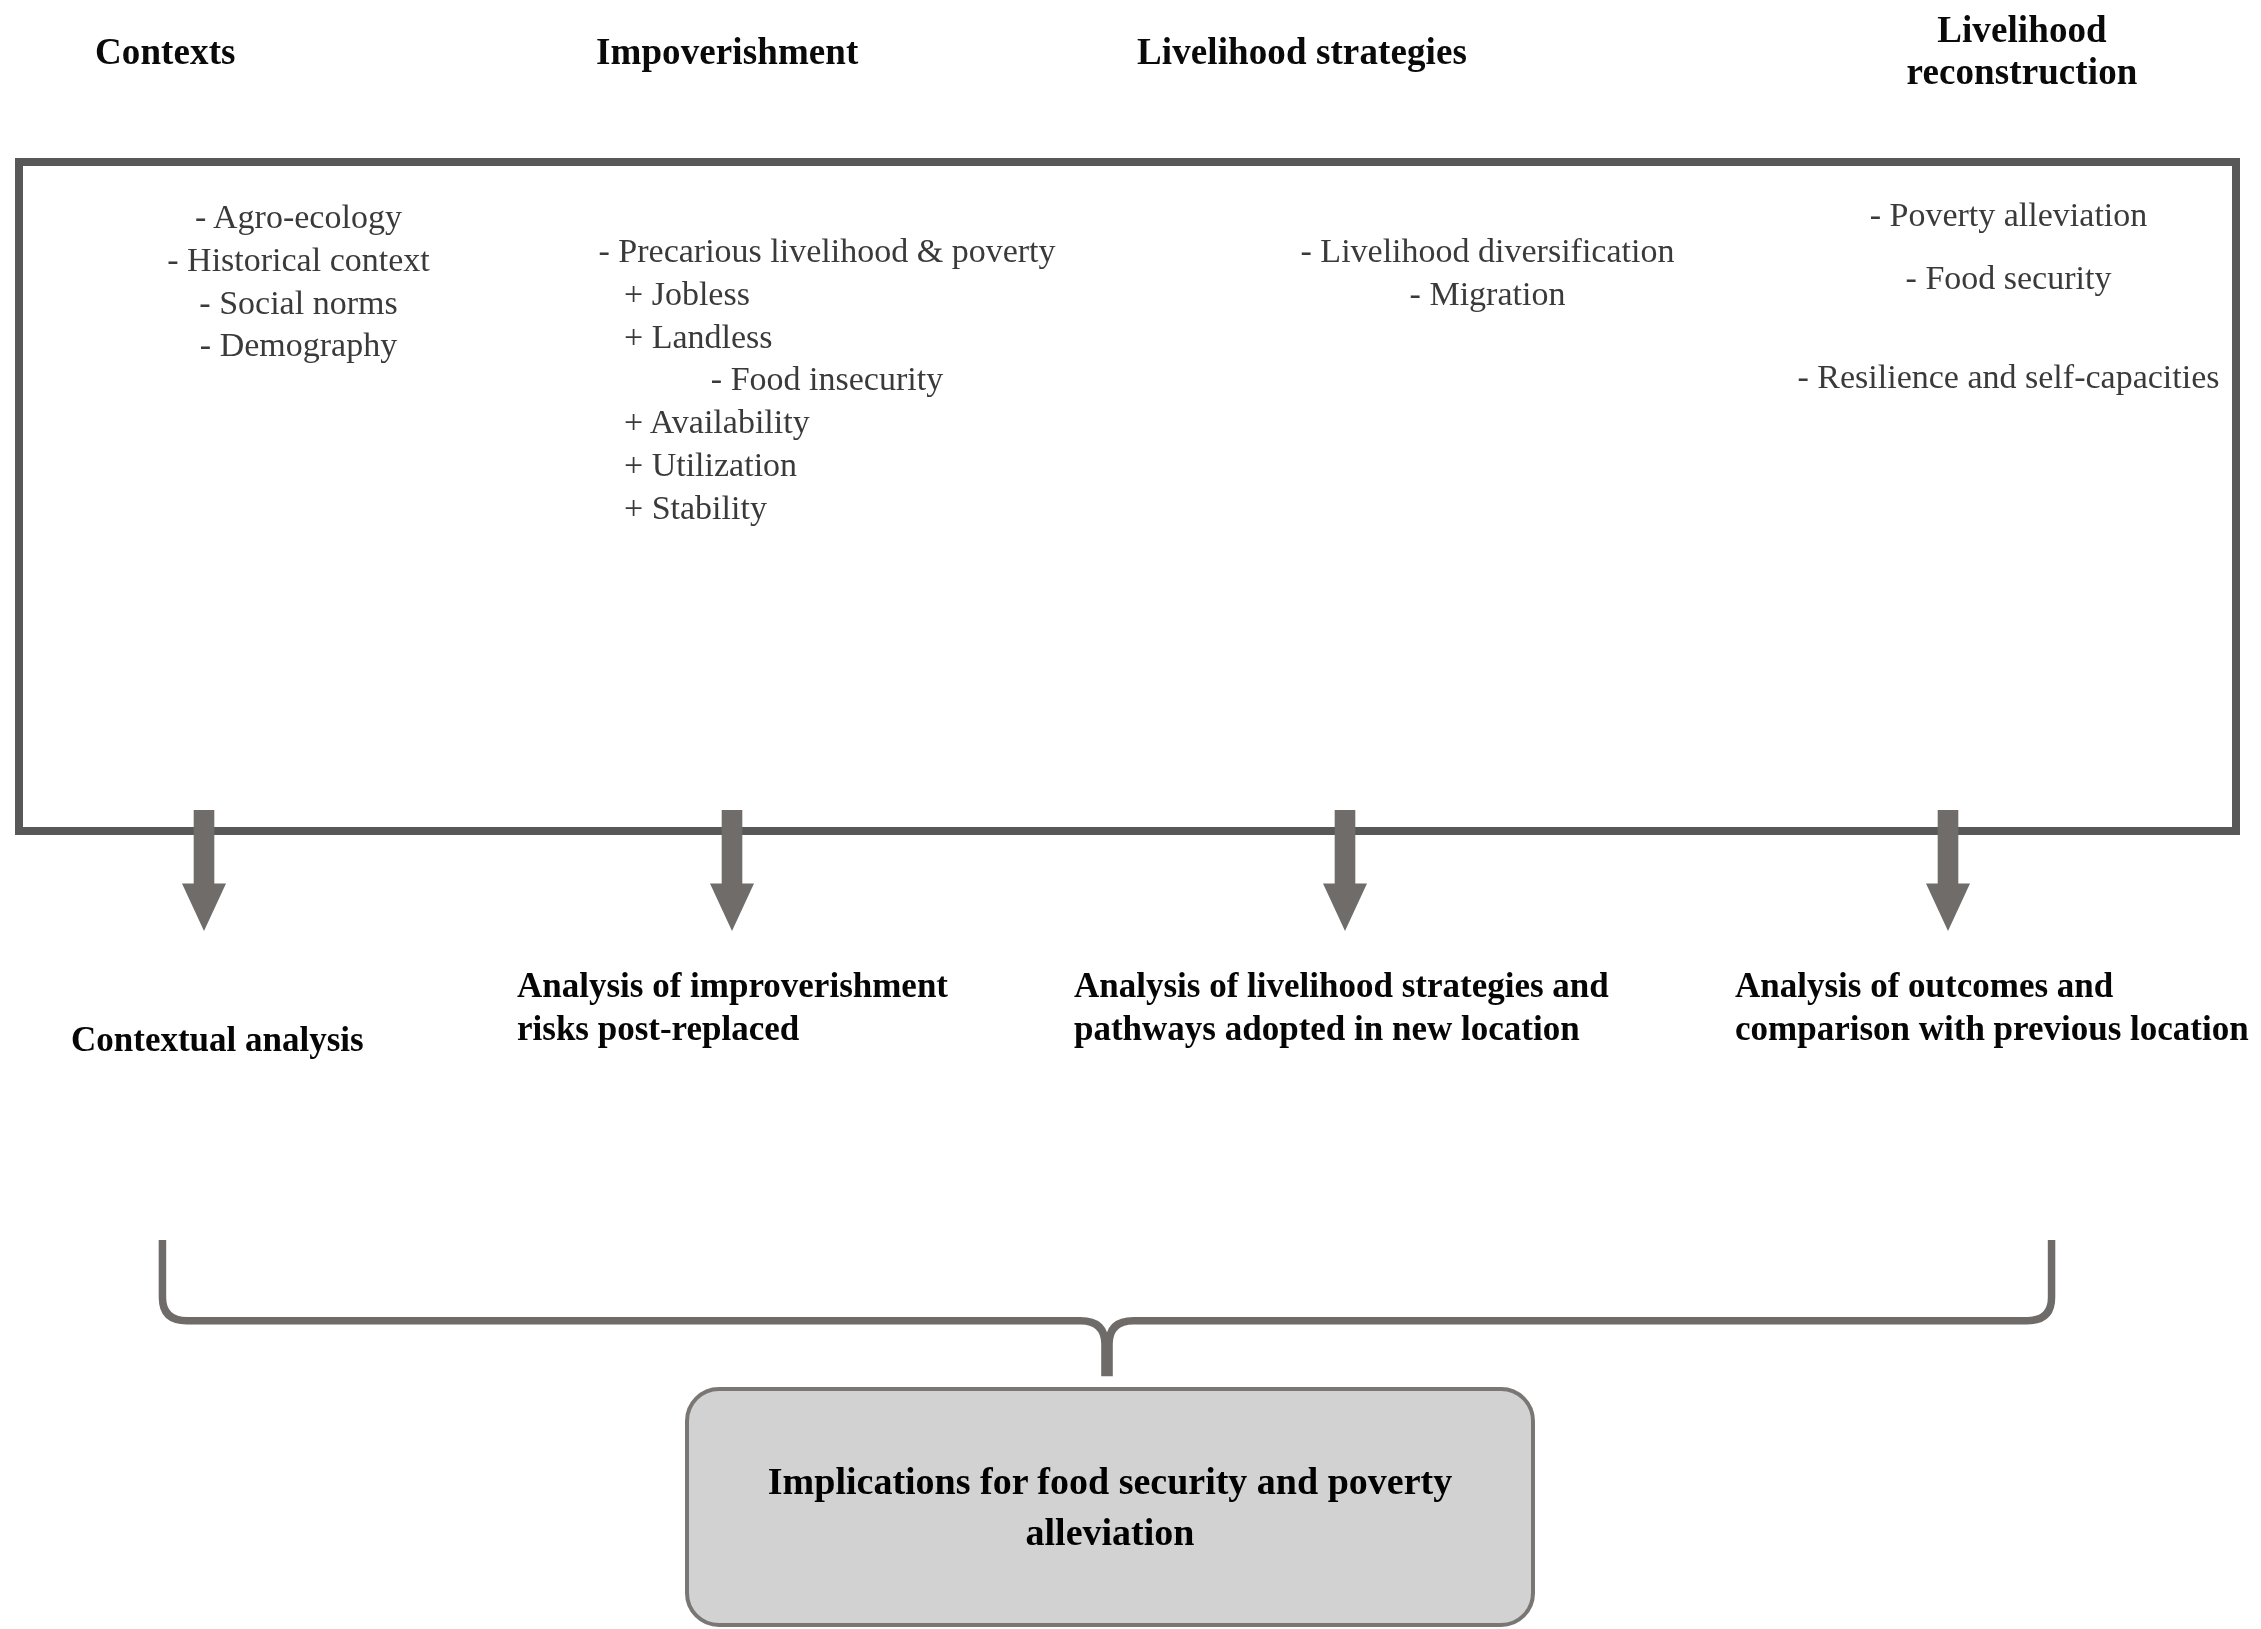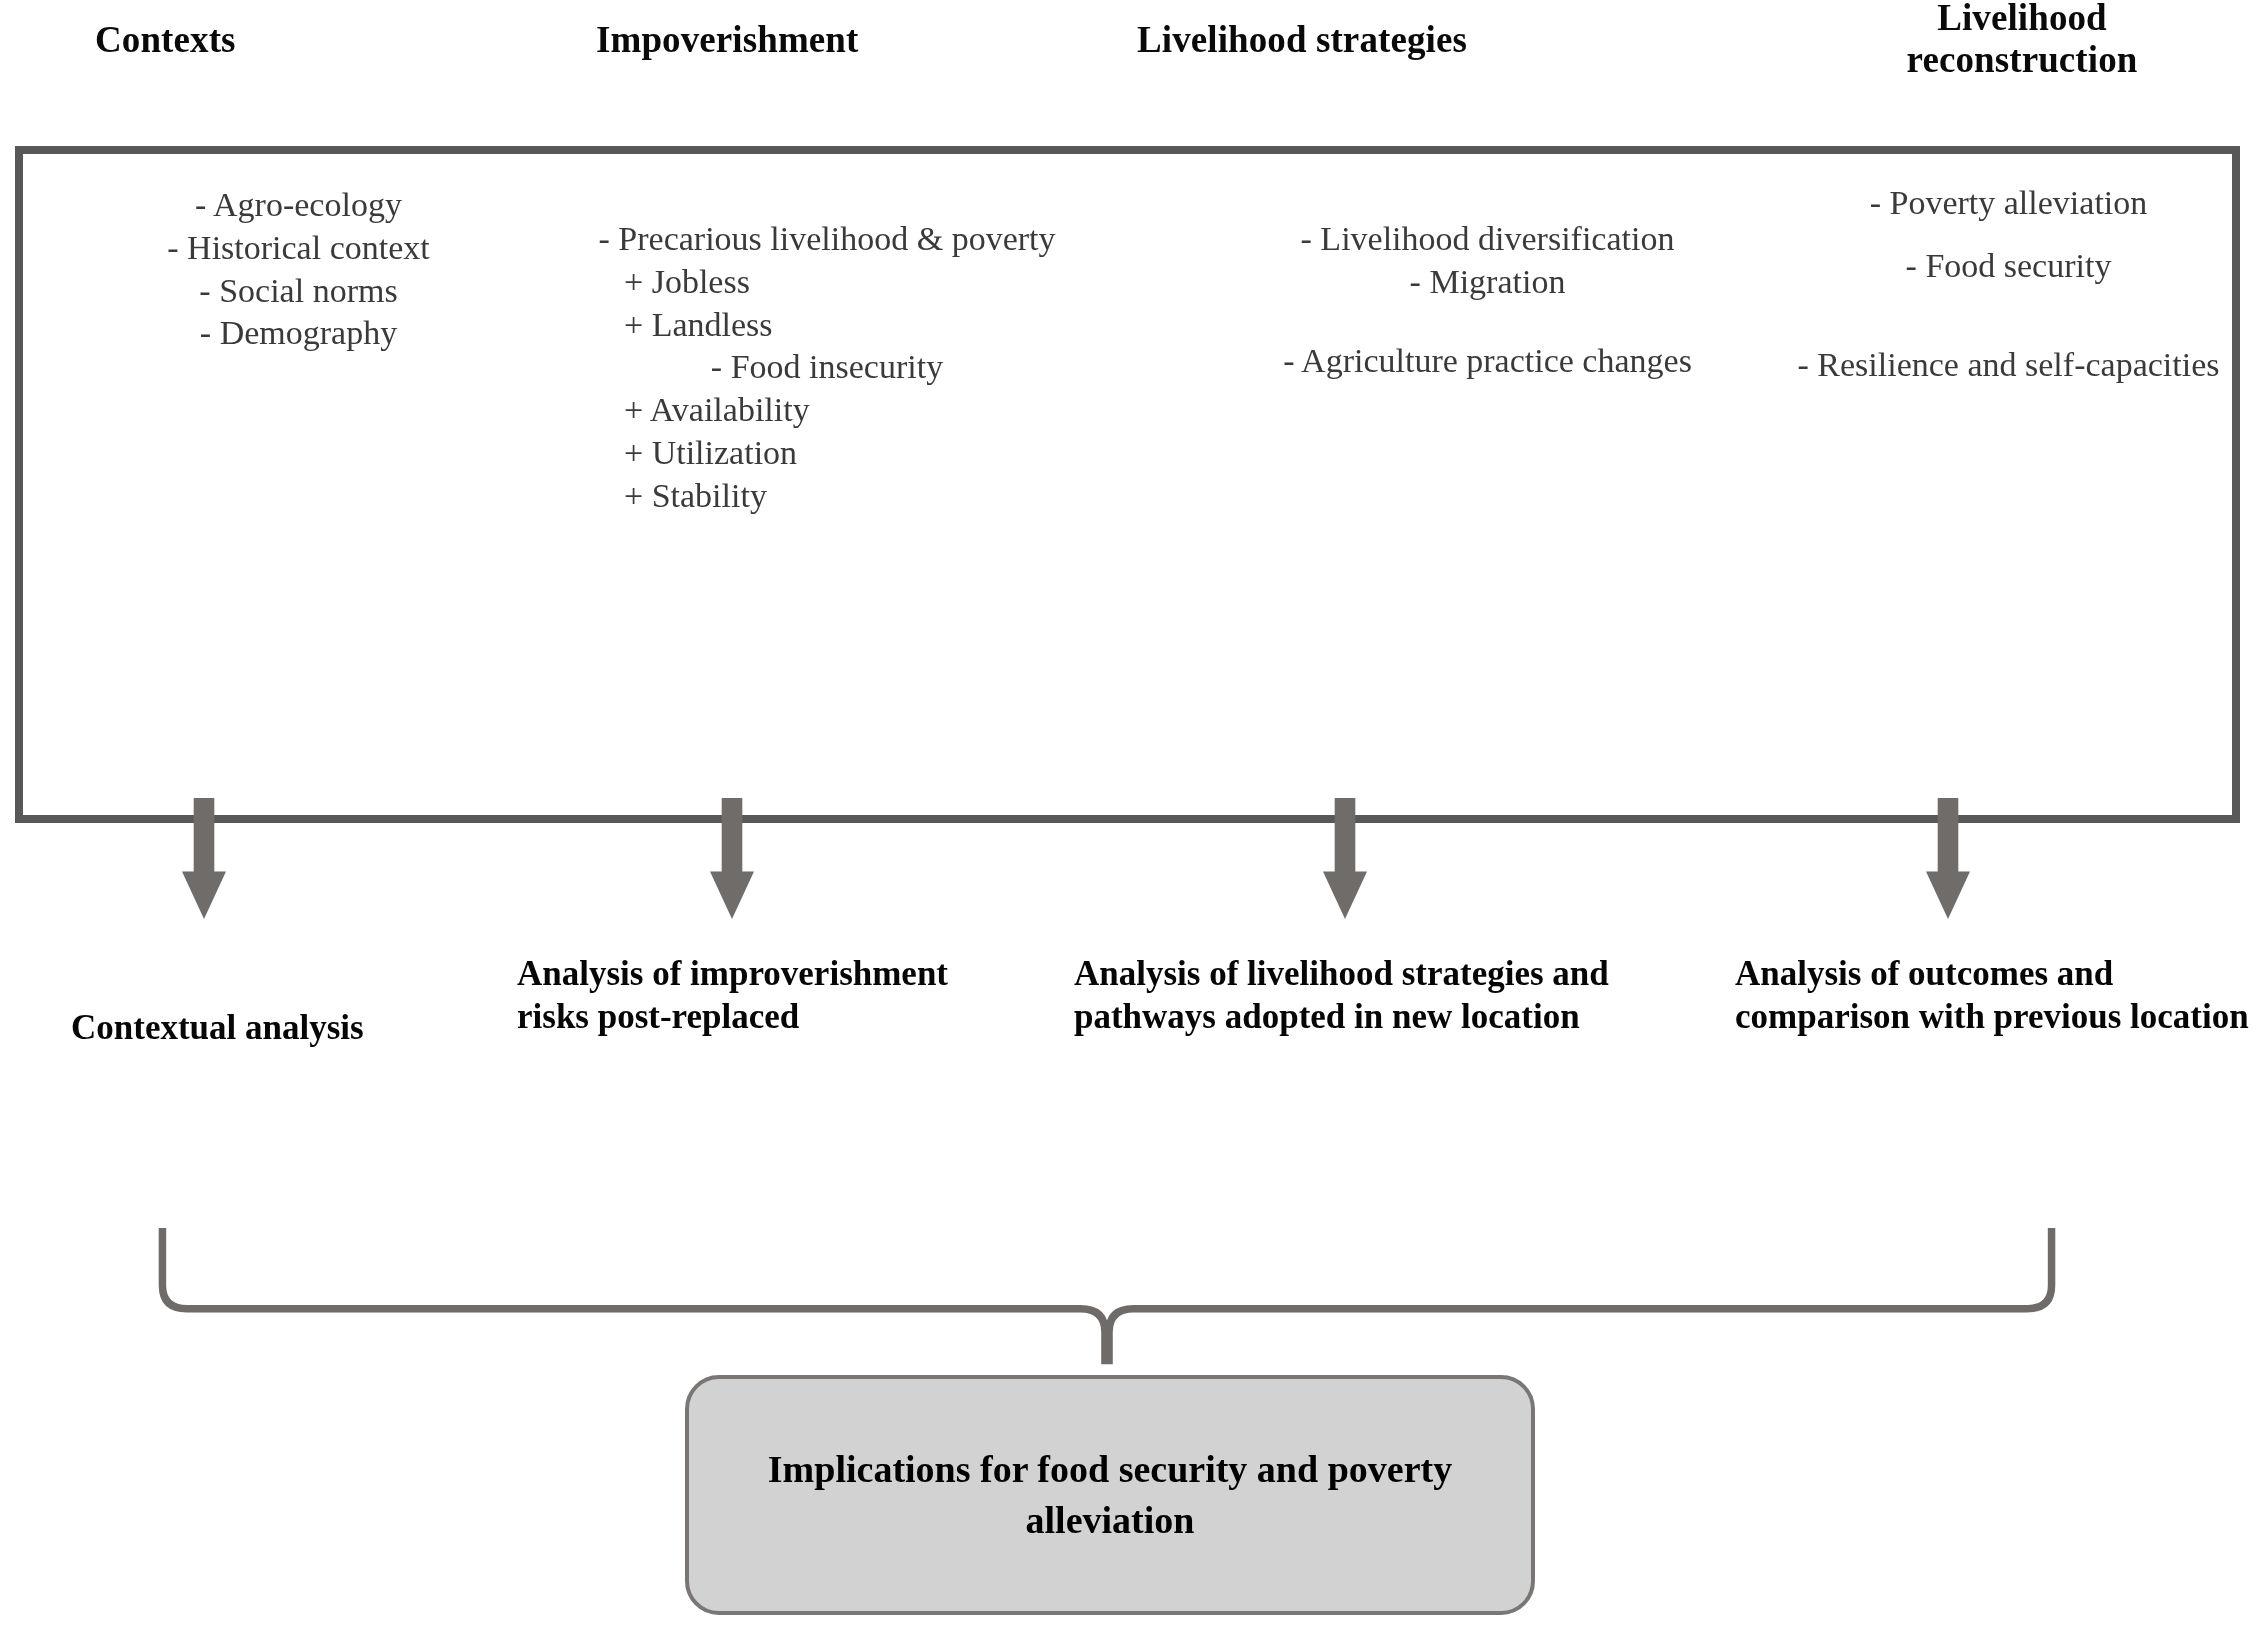--- a/index.html
+++ b/index.html
@@ -1,19 +1,19 @@
 <!DOCTYPE html>
 <html style="font-size:11px"><head>
 <meta charset="utf-8">
 <style>
   html,body{margin:0;padding:0;background:#fff;}
   body{width:2261px;height:1629px;position:relative;overflow:hidden;
        font-family:"Liberation Serif","DejaVu Serif",serif;color:#2b2b2b;}
 
-  .canvas{position:absolute;left:0;top:0;width:2261px;height:1422px;}
+  .canvas{position:absolute;left:0;top:12px;width:2261px;height:1422px;}
 
   
   .hdr{position:absolute;font-weight:bold;font-size:37px;line-height:1.12;
        color:#0a0a0a;letter-spacing:0.1px;}
   #hdr-0{left:95px;top:19px;}
   #hdr-1{left:596px;top:19px;}
   #hdr-2{left:1137px;top:19px;}
   #hdr-3{left:1838px;top:-2.7px;width:368px;text-align:center;}
 
   
@@ -79,21 +79,20 @@
     <div class="sub">+ Landless</div>
     <div class="li">- Food insecurity</div>
     <div class="sub">+ Availability</div>
     <div class="sub">+ Utilization</div>
     <div class="sub">+ Stability</div>
   </div>
 
   <div class="col" id="col-2">
     <div class="li wrap">- Livelihood diversification</div>
     <div class="li">- Migration</div>
-    <div class="li wrap">- Agriculture practice changes</div>
   </div>
 
   <div class="col" id="col-3">
     <div class="li">- Poverty alleviation</div>
     <div class="gap"></div>
     <div class="li">- Food security</div>
     <div class="gap"></div>
     <div class="li wrap">- Resilience and self-capacities</div>
   </div>
 

